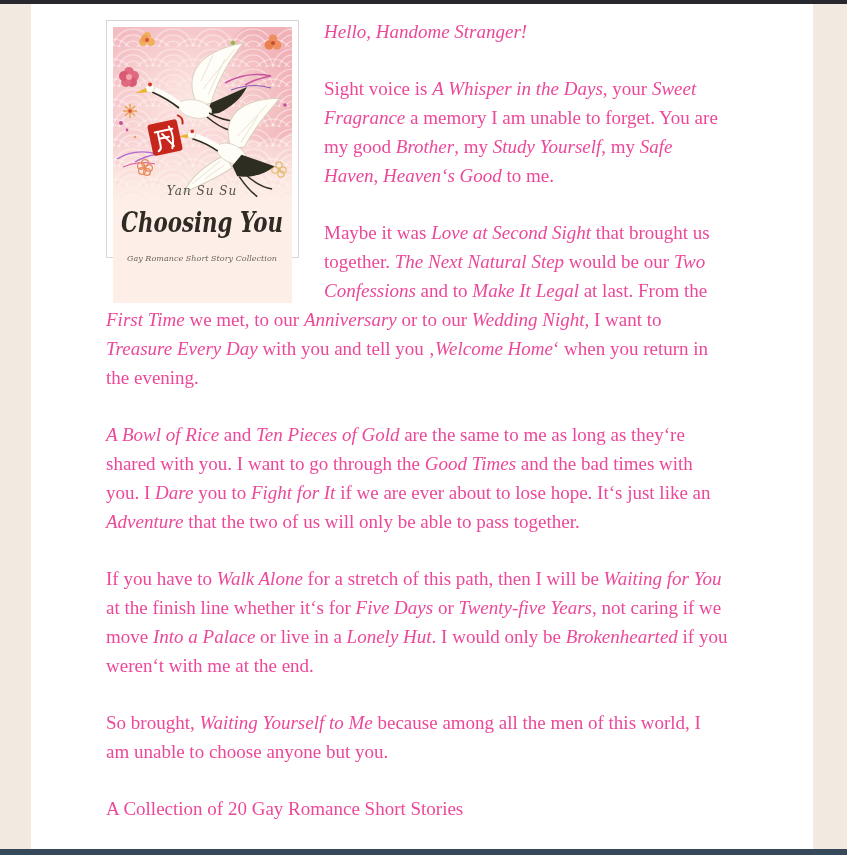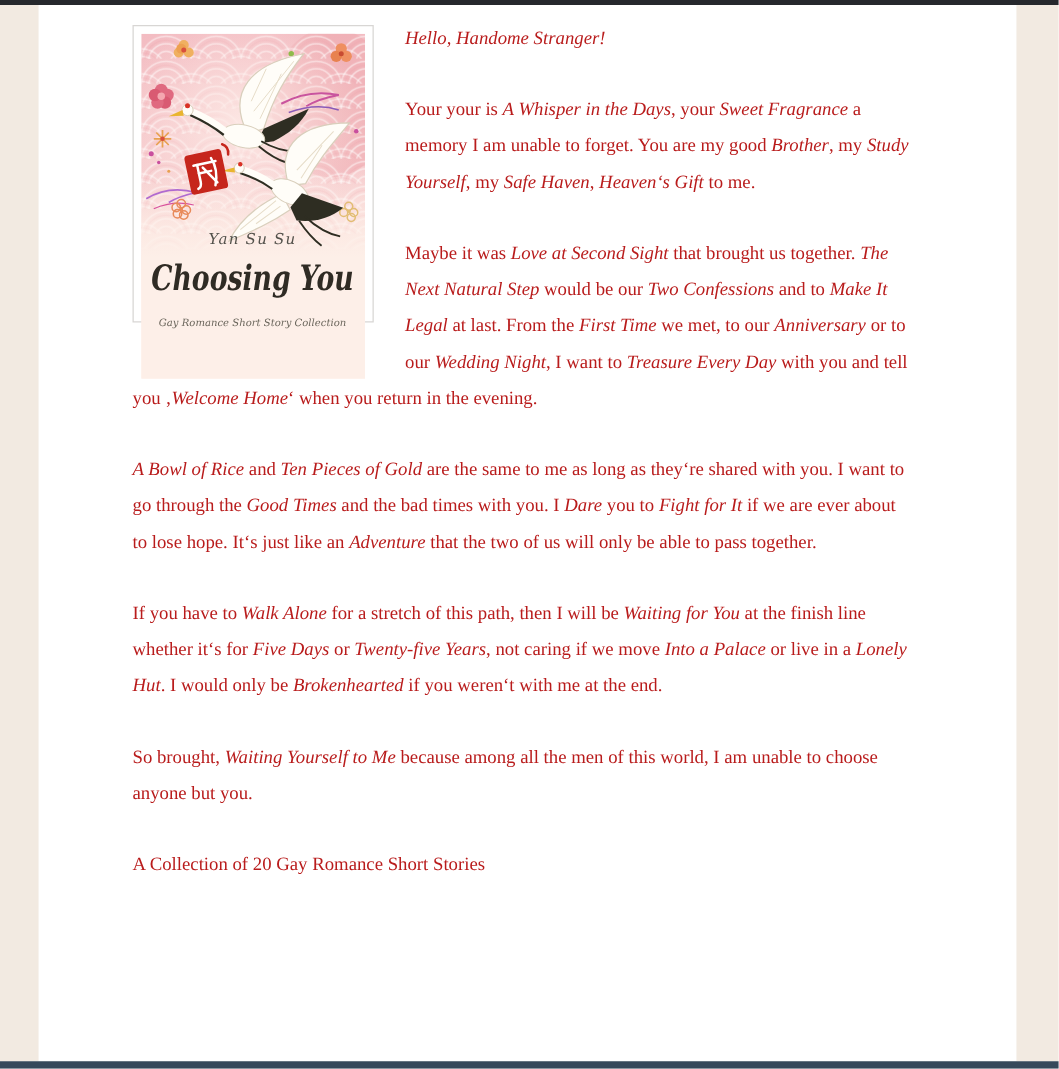--- a/index.html
+++ b/index.html
@@ -34,23 +34,23 @@
     float: left;
     width: 193px; height: 238px;
     margin: 3px 25px 30px 0;
     padding: 6px;
     background: #ffffff;
     border: 1px solid #d8d6d4;
   }
   .cover svg { display: block; }
   .article p {
     margin: 0 12px 28px 0;
-    font-size: 15px;
+    font-size: 19px;
     line-height: 29px;
-    color: #b91c1c;
+    color: #ec4899;
   }
   .article p em { font-style: italic; }
 </style>
 </head>
 <body>
 
 <div class="page">
   <div class="top-bar" style="background: rgb(38, 40, 45);"></div>
   <div class="side-col left" style="background: rgb(242, 234, 225);"></div>
   <div class="side-col right" style="background: rgb(242, 234, 225);"></div>
@@ -199,21 +199,21 @@
         </g>
 
         <text x="89" y="168" text-anchor="middle" font-family="'DejaVu Serif', serif" font-style="italic" font-size="12" letter-spacing="1" fill="#52504a">Yan Su Su</text>
         <text x="89" y="205" text-anchor="middle" font-family="'DejaVu Serif', serif" font-style="italic" font-weight="bold" font-size="28" fill="#2f2b24" textLength="162" lengthAdjust="spacingAndGlyphs">Choosing You</text>
         <text x="89" y="234" text-anchor="middle" font-family="'DejaVu Serif', serif" font-style="italic" font-size="8" fill="#6b665c" textLength="150" lengthAdjust="spacingAndGlyphs">Gay Romance Short Story Collection</text>
       </svg>
     </figure>
 
     <div class="article">
       <p><em>Hello, Handome Stranger!</em></p>
-      <p><span>Your your is </span><em>A Whisper in the Days</em><span>, your </span><em>Sweet Fragrance</em><span> a memory I am unable to forget. You are my good </span><em>Brother</em><span>, my </span><em>Study Yourself</em><span>, my </span><em>Safe Haven</em><span>, </span><em>Heaven‘s Gift</em><span> to me.</span></p>
+      <p><span>Sight voice is </span><em>A Whisper in the Days</em><span>, your </span><em>Sweet Fragrance</em><span> a memory I am unable to forget. You are my good </span><em>Brother</em><span>, my </span><em>Study Yourself</em><span>, my </span><em>Safe Haven</em><span>, </span><em>Heaven‘s Good</em><span> to me.</span></p>
       <p><span>Maybe it was </span><em>Love at Second Sight</em><span> that brought us together. </span><em>The Next Natural Step</em><span> would be our </span><em>Two Confessions</em><span> and to </span><em>Make It Legal</em><span> at last. From the </span><em>First Time</em><span> we met, to our </span><em>Anniversary</em><span> or to our </span><em>Wedding Night</em><span>, I want to </span><em>Treasure Every Day</em><span> with you and tell you ‚</span><em>Welcome Home</em><span>‘ when you return in the evening.</span></p>
       <p><em>A Bowl of Rice</em><span> and </span><em>Ten Pieces of Gold</em><span> are the same to me as long as they‘re shared with you. I want to go through the </span><em>Good Times</em><span> and the bad times with you. I </span><em>Dare</em><span> you to </span><em>Fight for It</em><span> if we are ever about to lose hope. It‘s just like an </span><em>Adventure</em><span> that the two of us will only be able to pass together.</span></p>
       <p><span>If you have to </span><em>Walk Alone</em><span> for a stretch of this path, then I will be </span><em>Waiting for You</em><span> at the finish line whether it‘s for </span><em>Five Days</em><span> or </span><em>Twenty-five Years</em><span>, not caring if we move </span><em>Into a Palace</em><span> or live in a </span><em>Lonely Hut</em><span>. I would only be </span><em>Brokenhearted</em><span> if you weren‘t with me at the end.</span></p>
       <p><span>So brought, </span><em>Waiting Yourself to Me</em><span> because among all the men of this world, I am unable to choose anyone but you.</span></p>
       <p><span>A Collection of 20 Gay Romance Short Stories</span></p>
     </div>
   </div>
 
   <div class="bottom-bar" style="background: rgb(54, 73, 91);"></div>
 </div>

